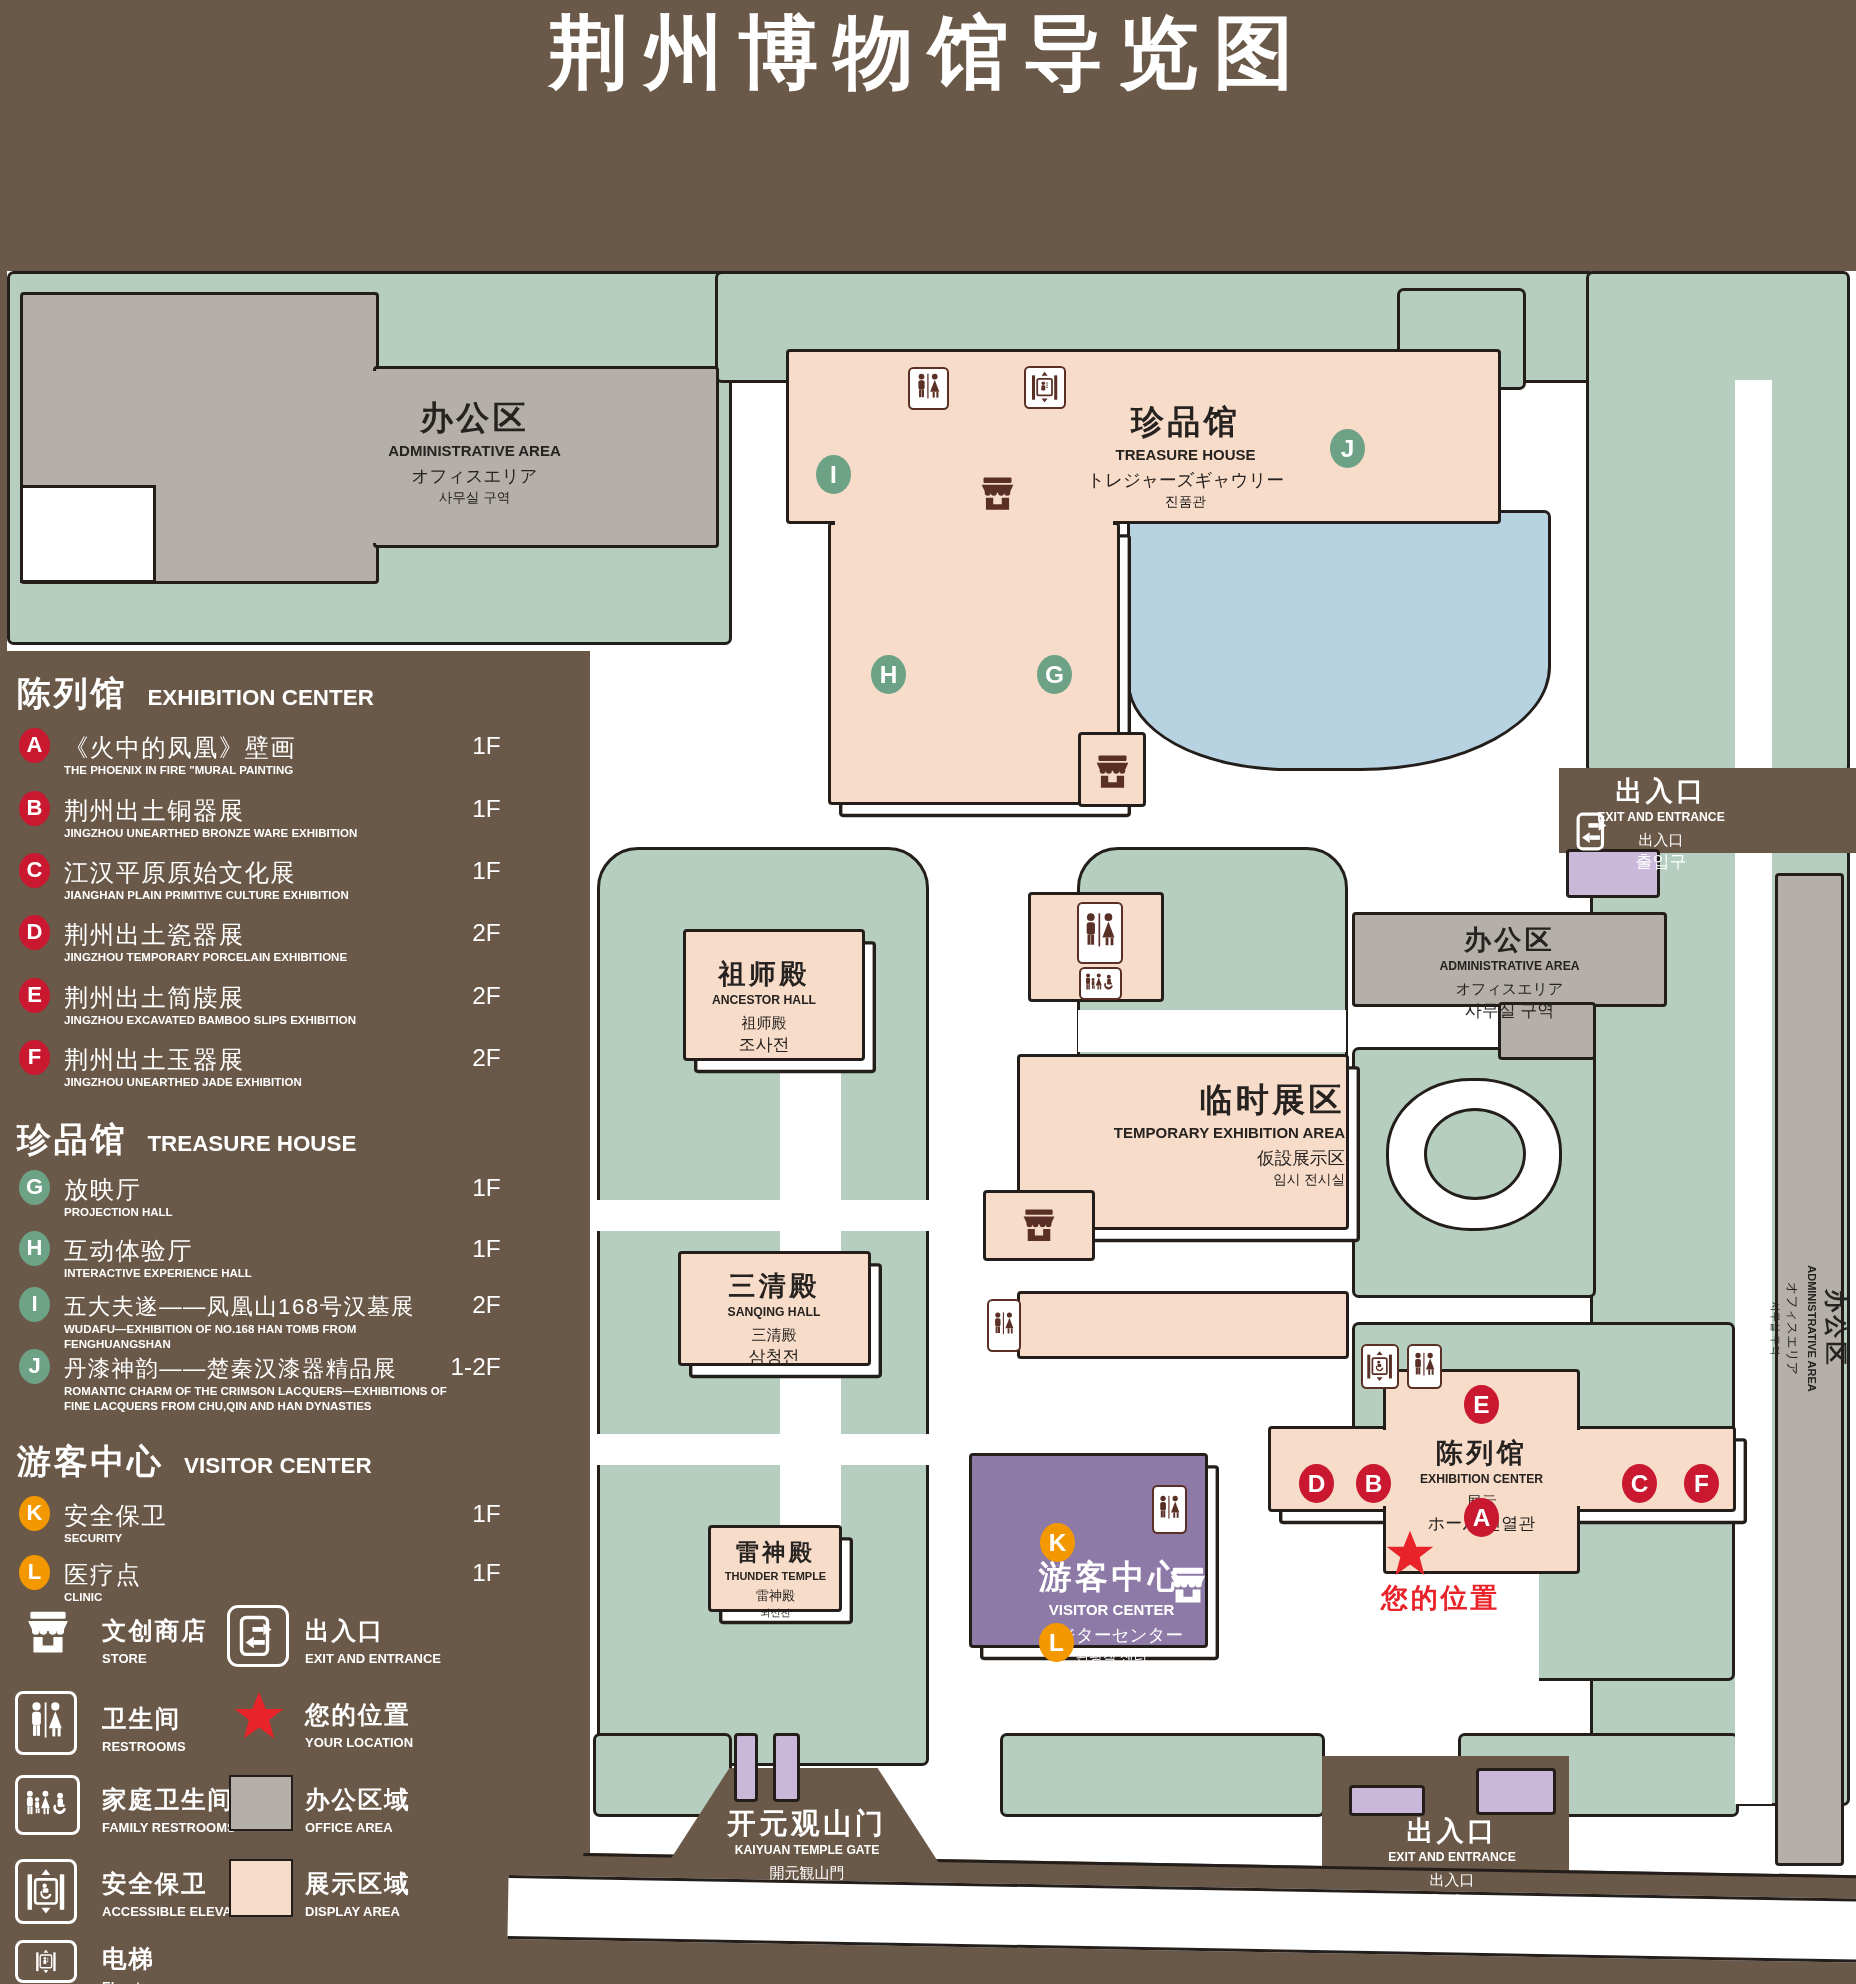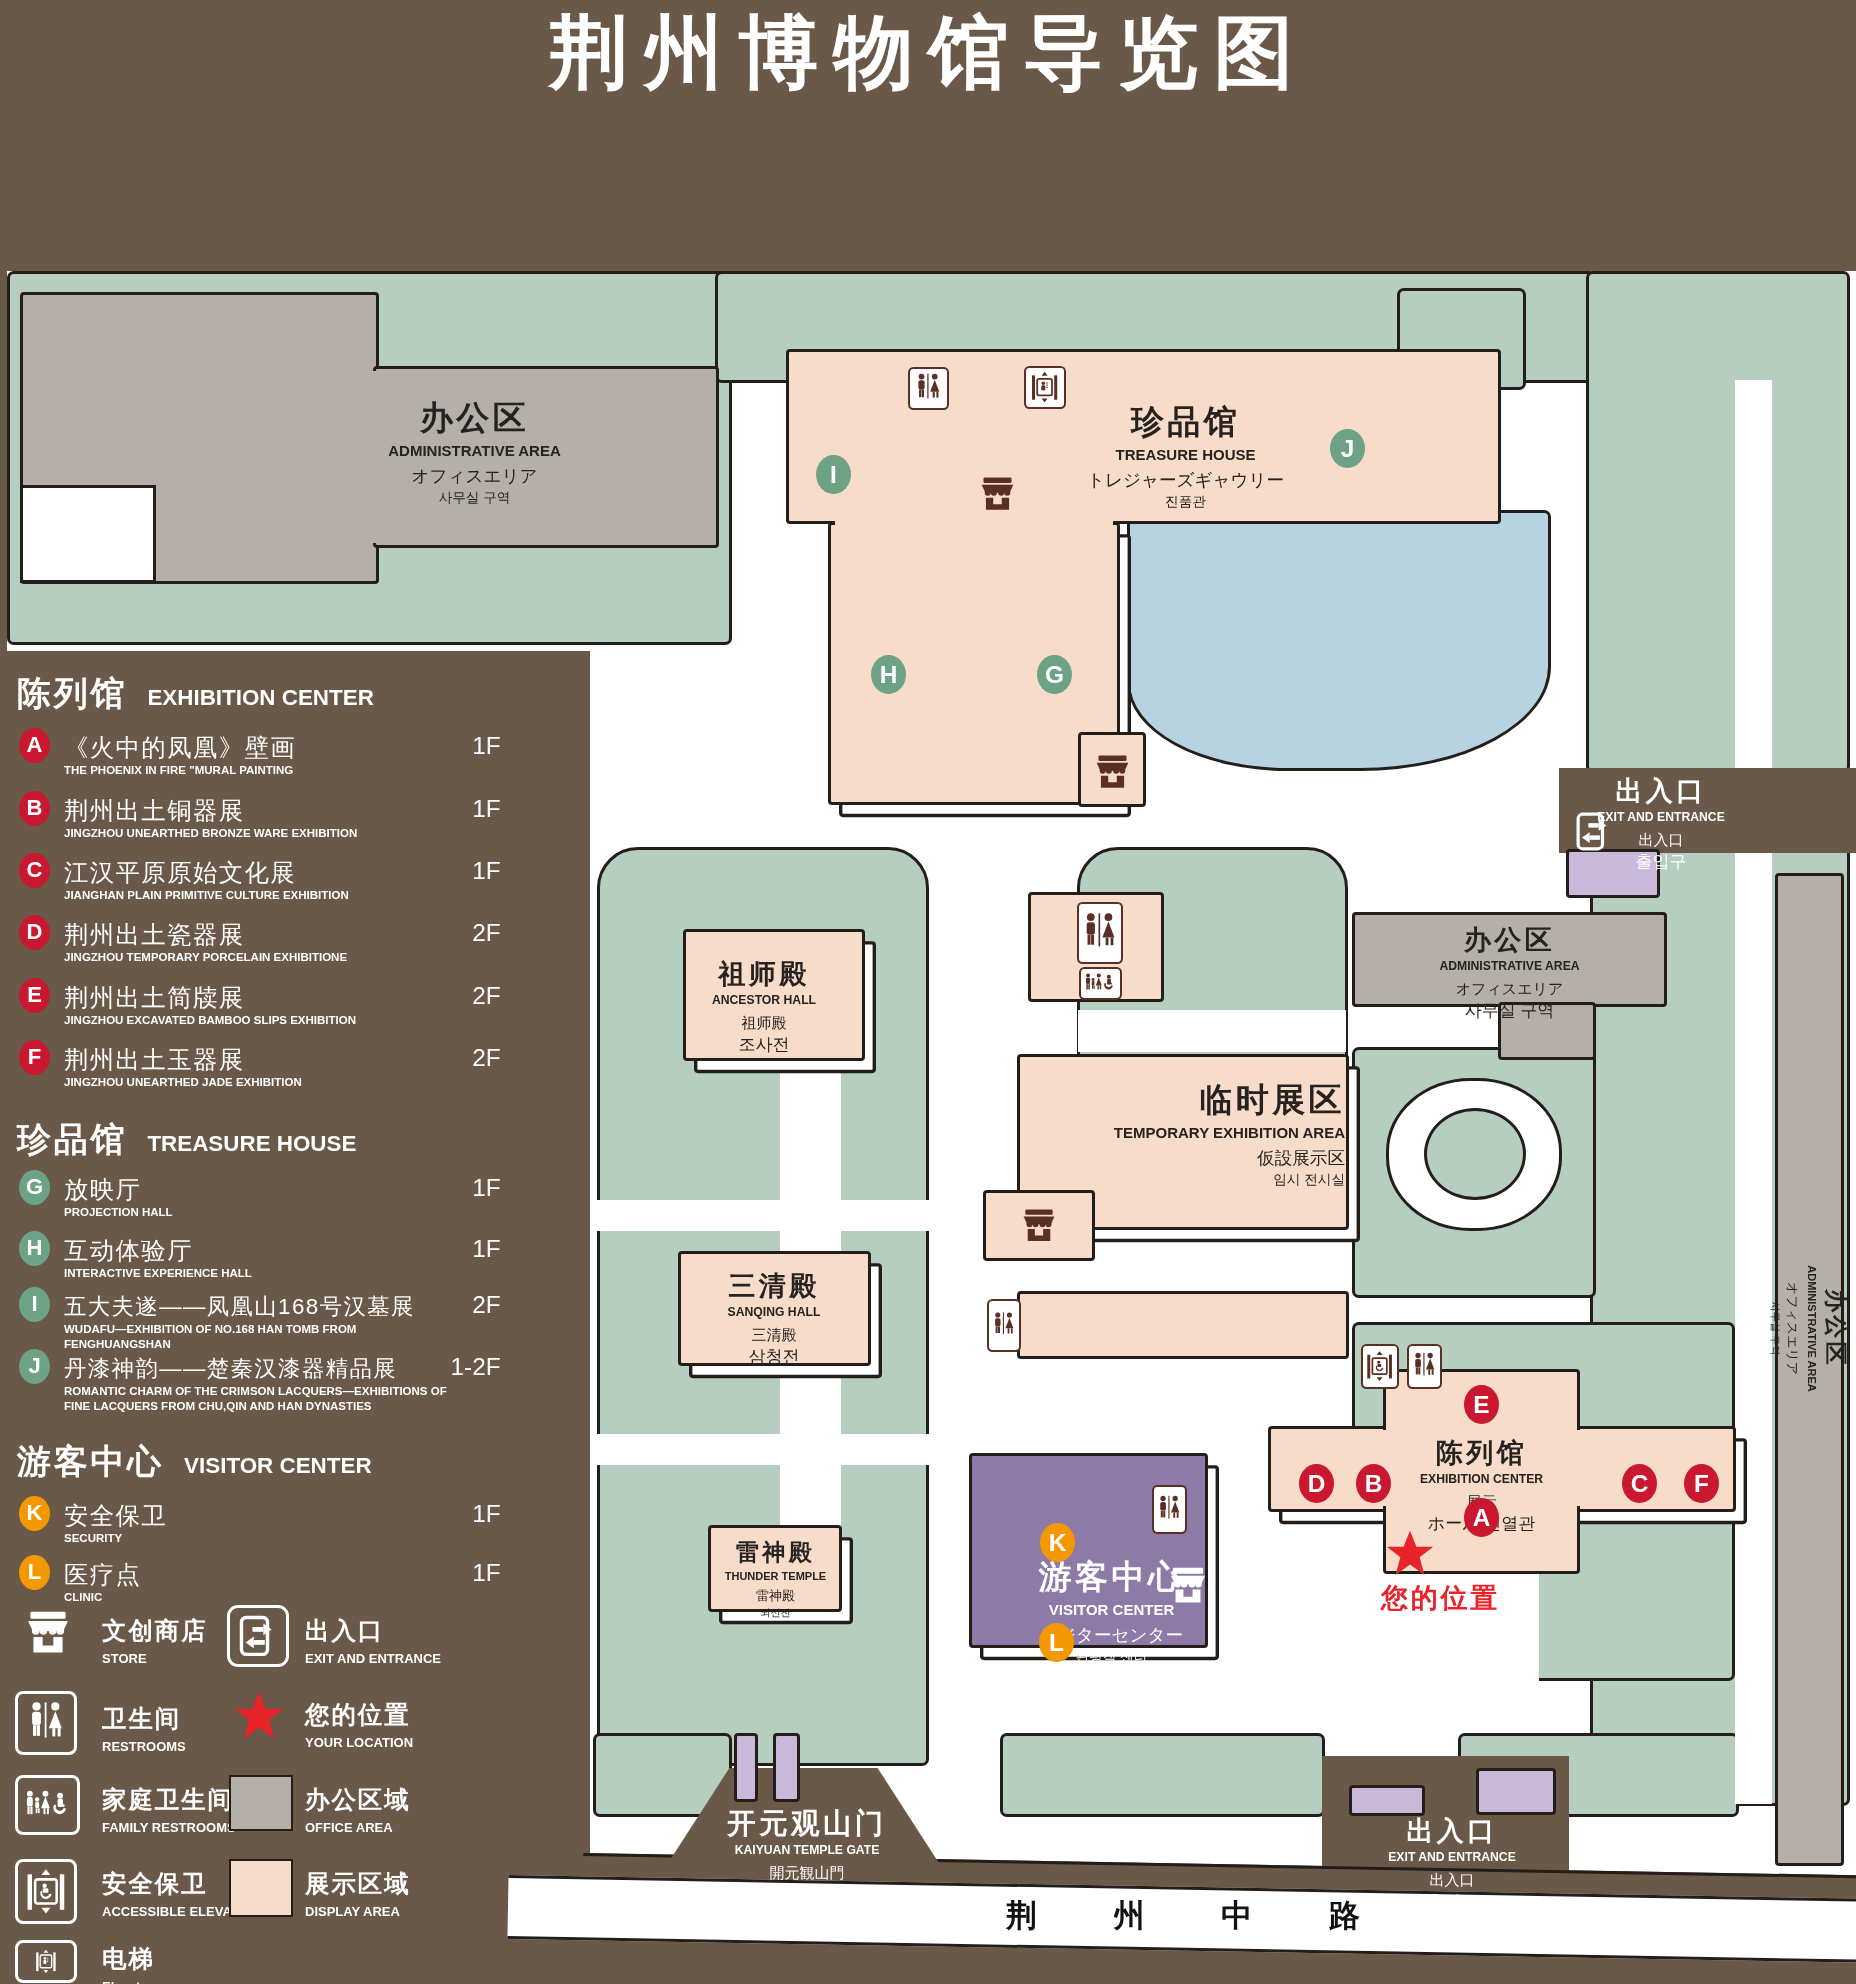--- a/index.html
+++ b/index.html
@@ -406,21 +406,20 @@
     <span class="l2">EXIT AND ENTRANCE</span>
     <span class="l3">出入口</span>
     <span class="l4">출입구</span>
   </div>
   <div class="lbl t2 wt" style="left:685px;top:1805px;width:244px;">
     <span class="l1" style="font-size:28.5px;">开元观山门</span>
     <span class="l2">KAIYUAN TEMPLE GATE</span>
     <span class="l3">開元観山門</span>
     <span class="l4">산문을 열다</span>
   </div>
-  <div class="road-text" style="left:590px;top:1895px;width:1220px;">荆 州 中 路</div>
 
   <div class="mk grn" style="left:816px;top:455px;">I</div>
   <div class="mk grn" style="left:1330px;top:429px;">J</div>
   <div class="mk grn" style="left:871px;top:655px;">H</div>
   <div class="mk grn" style="left:1037px;top:655px;">G</div>
   <div class="mk red" style="left:1464px;top:1385px;">E</div>
   <div class="mk red" style="left:1299px;top:1464px;">D</div>
   <div class="mk red" style="left:1356px;top:1464px;">B</div>
   <div class="mk red" style="left:1622px;top:1464px;">C</div>
   <div class="mk red" style="left:1684px;top:1464px;">F</div>

